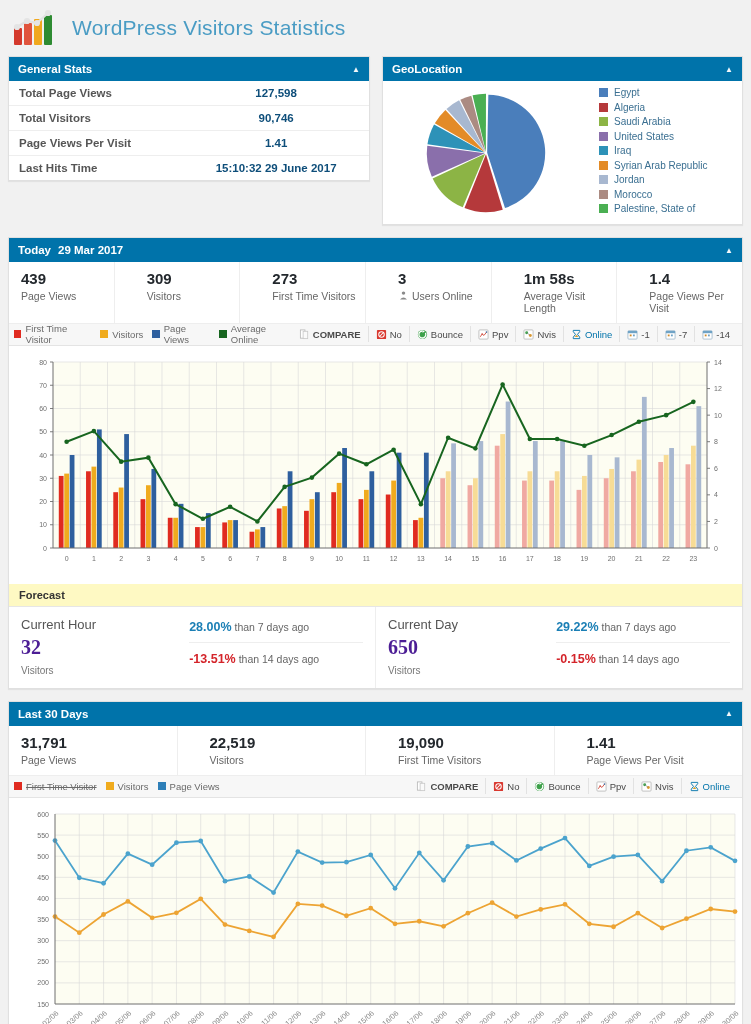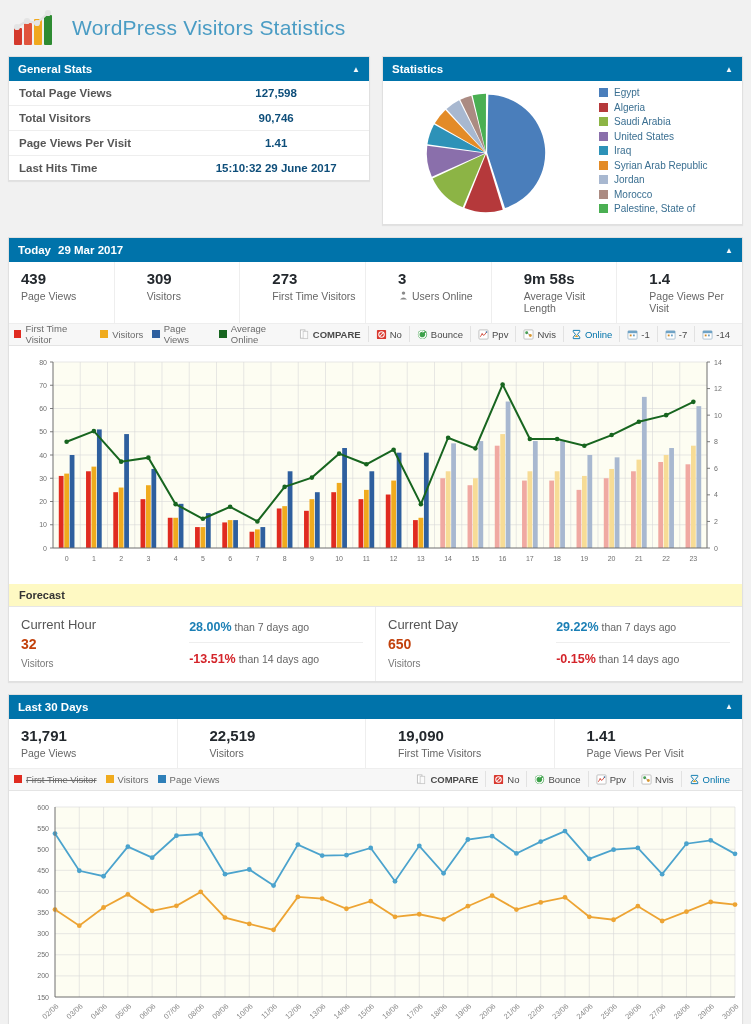--- a/index.html
+++ b/index.html
@@ -91,21 +91,21 @@
   
   .fc-head {
     background: #fef9c3; border-bottom: 1px solid #e6e6e6;
     padding: 5px 10px; font-size: 11px; font-weight: bold; color: #333;
   }
   .fc-body { display: flex; }
   .fc-half { flex: 1; display: flex; padding: 10px 12px 12px 12px; }
   .fc-half:first-child { border-right: 1px solid #eeeeee; }
   .fc-left { width: 48%; }
   .fc-left .t { font-size: 13px; color: #555; }
-  .fc-left .n { font-size: 14px; font-weight: bold; color: #c2410c; margin: 4px 0 6px; }
+  .fc-left .n { font-size: 20px; font-weight: bold; color: #4c1d95; margin: 4px 0 6px; font-family: Liberation Serif, serif; }
   .fc-left .u { font-size: 10px; color: #777; }
   .fc-right { flex: 1; padding-left: 4px; }
   .fc-line { padding: 3px 0; font-size: 10.5px; color: #666; }
   .fc-line.brd { border-bottom: 1px solid #eeeeee; padding-bottom: 8px; margin-bottom: 6px; }
   .fc-line b { font-size: 12.5px; }
   .pct-up { color: #1b7fb5; }
   .pct-dn { color: #d4242a; }
 </style>
 </head>
 <body>
@@ -156,21 +156,21 @@
             <td class="v">15:10:32 29 June 2017</td>
           </tr>
         </tbody>
           </table>
       </div>
     </div>
 
     <div class="col-right">
       <div class="panel">
         <div class="panel-head">
-          <span>Statistics</span>
+          <span>GeoLocation</span>
           <span class="caret">▲</span>
         </div>
         <div class="geo-body">
           <div class="geo-chart">
             <svg id="geo-pie" width="130" height="130" viewBox="0 0 130 130">
                 <path d="M 66.1872191965596 64.82532722215417 L 67.34714186477292 6.836926835492662 A 58 58 0 0 1 83.99984654200527 120.02234079220415 Z" fill="#4a7ebb"></path>
                 <path d="M 64.94911614897457 66.19892069533594 L 81.76536533306901 121.70760256924143 A 58 58 0 0 1 43.490080795236786 120.08314660317498 Z" fill="#b5393b"></path>
                 <path d="M 64.16897097867266 65.86567359074407 L 41.743548203079385 119.35492871115028 A 58 58 0 0 1 11.639716530651995 90.45586324302411 Z" fill="#8cb445"></path>
                 <path d="M 63.8127808034404 65.17467277784583 L 10.849436352415935 88.81540340450236 A 58 58 0 0 1 6.284781857868701 57.79027454113746 Z" fill="#8a6fab"></path>
                 <path d="M 63.8628801685186 64.61664834831225 L 6.47711249789328 56.197998287108064 A 58 58 0 0 1 13.093077766455707 36.57333962670293 Z" fill="#2d92b8"></path>
@@ -255,21 +255,21 @@
           <div class="num">3</div>
           <div class="lbl">
             <svg width="11" height="11" viewBox="0 0 12 12">
               <circle cx="6" cy="3.4" r="1.9" fill="#8a8a8a"></circle>
               <path d="M2.2 10.4 Q6 6 9.8 10.4 Z" fill="#8a8a8a"></path>
             </svg>
             <span>Users Online</span>
           </div>
         </div>
         <div class="card">
-          <div class="num">9m 58s</div>
+          <div class="num">1m 58s</div>
           <div class="lbl">
             <span>Average Visit Length</span>
           </div>
         </div>
         <div class="card">
           <div class="num">1.4</div>
           <div class="lbl">
             <span>Page Views Per Visit</span>
           </div>
         </div>

